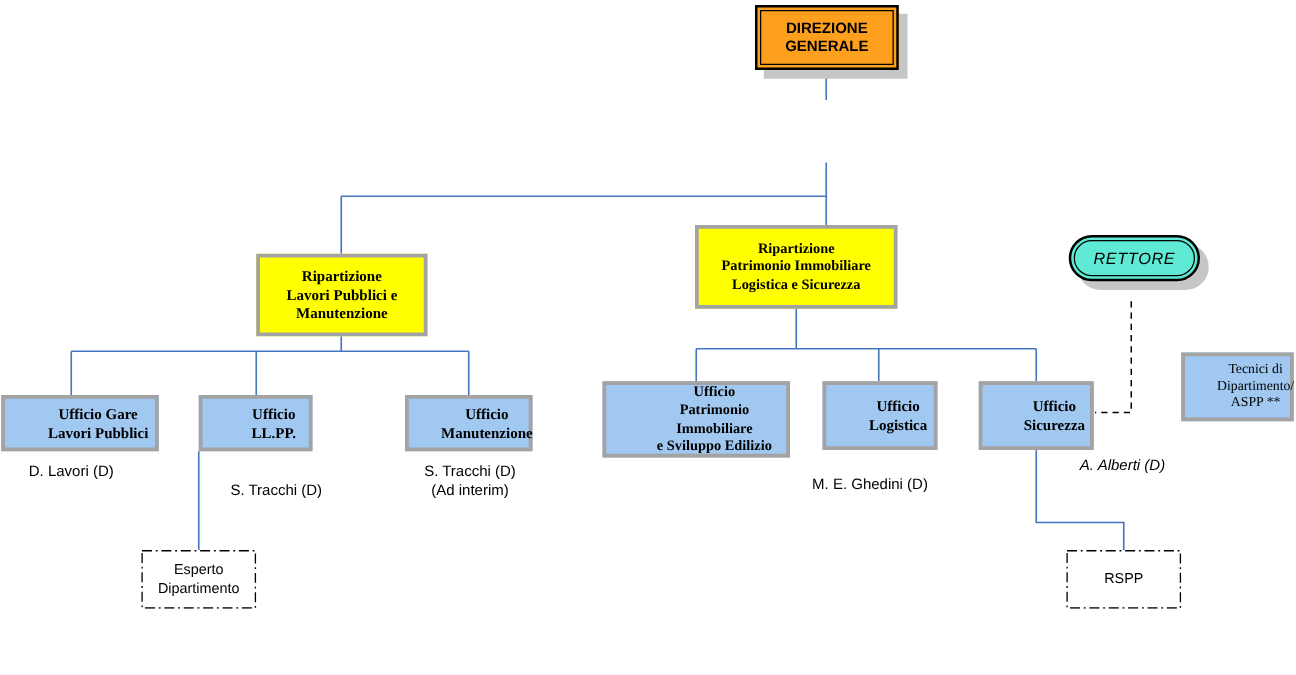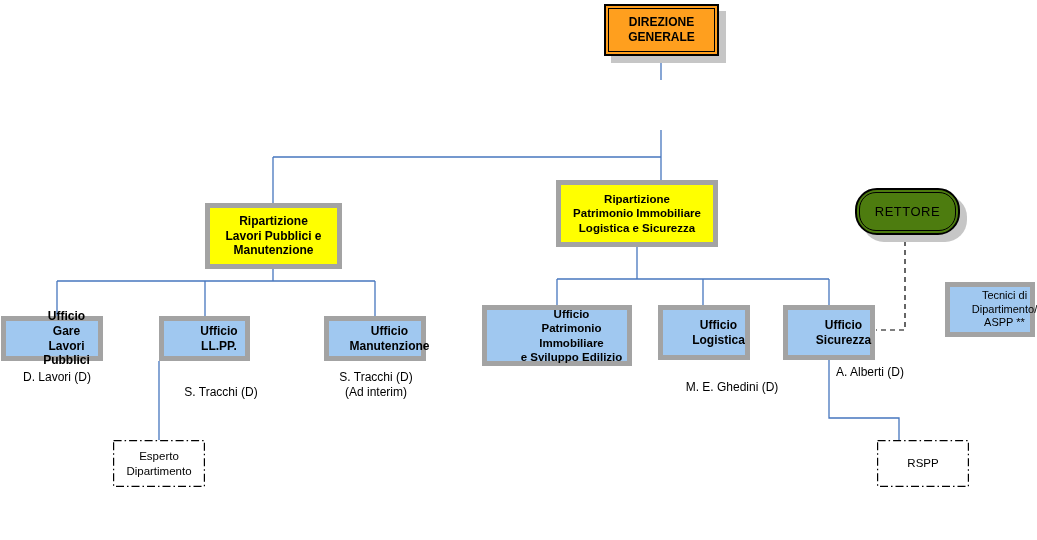--- a/index.html
+++ b/index.html
@@ -9,62 +9,62 @@
   }
   .wires{position:absolute;left:0;top:0;width:1037px;height:540px;pointer-events:none;}
   .wire-blue{stroke:var(--connector,#4676BE);stroke-width:1.3;fill:none;}
   .wire-dash{stroke:#000;stroke-width:1.2;fill:none;stroke-dasharray:5 4;}
 
   .node{
     position:absolute;display:flex;align-items:center;justify-content:center;
     text-align:center;white-space:pre-line;box-sizing:border-box;
     font-weight:bold;font-size:12px;line-height:1.22;
   }
-  .b-black{border:5px solid #a3a3a3;}
+  .b-black{border:3px solid #a3a3a3;font-family:Liberation Serif, serif;}
   .double{border:2px solid #000;}
   .double::after{
     content:"";position:absolute;inset:2px;border:1px solid #000;pointer-events:none;
     border-radius:inherit;
   }
   .shadowed{box-shadow:7px 7px 0 var(--shadow,#C6C6C6);}
 
   .direzione{left:604px;top:4px;width:115px;height:52px;background:var(--direzione-fill,#FFA01E);}
   .area{left:605px;top:80px;width:113px;height:50px;background:var(--area-fill,#FFC814);}
   .rip-lavori{left:205px;top:203px;width:137px;height:66px;background:var(--ripartizione-fill,#FFFF00);}
   .rip-patrimonio{left:556px;top:180px;width:162px;height:67px;background:var(--ripartizione-fill,#FFFF00);font-size:11.5px;}
   .rettore{
-    left:855px;top:188px;width:105px;height:47px;background:#4d7c0f;border-radius:22px;
-    font-weight:normal;font-size:13px;letter-spacing:.5px;
+    left:855px;top:188px;width:105px;height:37px;background:#5eead4;border-radius:22px;
+    font-weight:normal;font-size:13px;letter-spacing:.5px;font-style:italic;
   }
   .rettore::after{border-radius:17px;}
 
   .ufficio{background:var(--ufficio-fill,#A0C8F0);padding-left:29px;}
-  .gare{left:1px;top:316px;width:102px;height:45px;}
+  .gare{left:1px;top:316px;width:126px;height:45px;}
   .llpp{left:159px;top:316px;width:91px;height:45px;}
   .manutenzione{left:324px;top:316px;width:102px;height:45px;}
   .patrimonio{left:482px;top:305px;width:150px;height:61px;font-size:11.5px;}
   .logistica{left:658px;top:305px;width:92px;height:55px;}
   .sicurezza{left:783px;top:305px;width:92px;height:55px;}
   .tecnici{left:945px;top:282px;width:90px;height:55px;font-weight:normal;font-size:11px;}
 
   .dashdot{background:#fff;font-weight:normal;font-size:11.5px;}
   .esperto{left:113px;top:440px;width:92px;height:47px;}
-  .rspp{left:877px;top:440px;width:92px;height:47px;}
+  .rspp{left:853px;top:440px;width:92px;height:47px;}
   .dashdot svg{position:absolute;inset:0;width:100%;height:100%;}
   .dashdot .lbl{position:relative;}
 
   .person{
     position:absolute;transform:translateX(-50%);text-align:center;
     font-size:12px;line-height:1.25;white-space:pre-line;
   }
   .p-ciardo{left:57px;top:370px;}
   .p-tracchi1{left:221px;top:385px;}
   .p-tracchi2{left:376px;top:370px;}
-  .p-ghedini{left:732px;top:380px;}
-  .p-alberti{left:870px;top:365px;}
+  .p-ghedini{left:696px;top:380px;}
+  .p-alberti{left:898px;top:365px;font-style:italic;}
 </style>
 </head>
 <body>
 
 <div class="stage">
 
   <svg class="wires" viewBox="0 0 1037 540">
 
     <path class="wire-blue" d="M661 56 V80"></path>
     <path class="wire-blue" d="M661 130 V180"></path>

